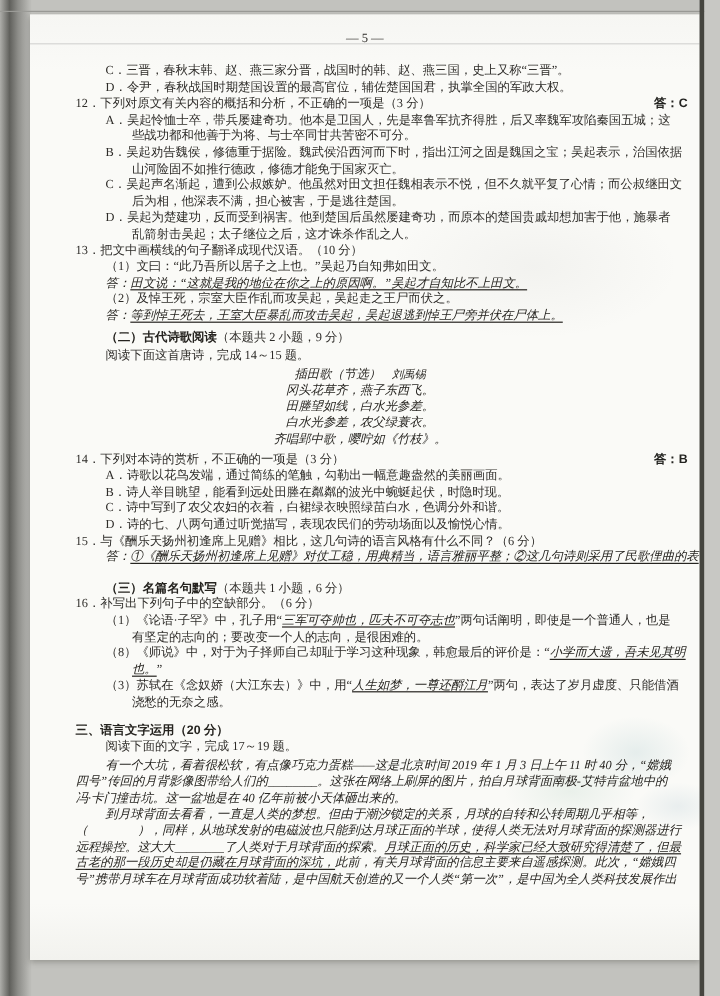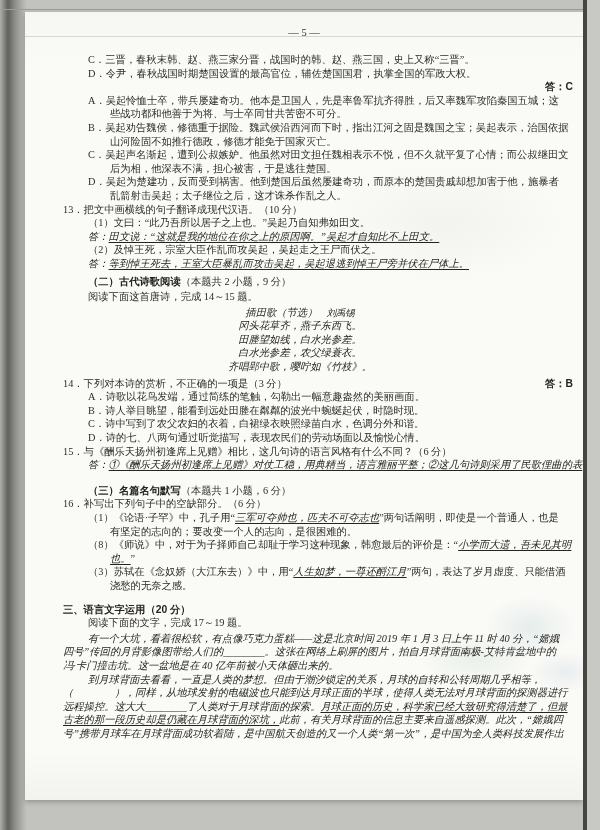--- a/index.html
+++ b/index.html
@@ -47,21 +47,21 @@
   <div class="edge-top-line"></div>
   <div class="page">
     <div class="faint-line"></div>
     <div class="smudge sm1"></div>
     <div class="smudge sm2"></div>
     <div class="smudge sm3"></div>
     <div class="smudge sm4"></div>
     <div class="content">
         <div class="line i1"><span class="s-n">C．三晋，春秋末韩、赵、燕三家分晋，战国时的韩、赵、燕三国，史上又称“三晋”。</span></div>
         <div class="line i1"><span class="s-n">D．令尹，春秋战国时期楚国设置的最高官位，辅佐楚国国君，执掌全国的军政大权。</span></div>
-        <div class="line i0"><span class="ans">答：C</span></div>
+        <div class="line i0"><span class="ans">答：C</span><span class="s-n">12．下列对原文有关内容的概括和分析，不正确的一项是（3 分）</span></div>
         <div class="line i1"><span class="s-n">A．吴起怜恤士卒，带兵屡建奇功。他本是卫国人，先是率鲁军抗齐得胜，后又率魏军攻陷秦国五城；这</span></div>
         <div class="line i2"><span class="s-n">些战功都和他善于为将、与士卒同甘共苦密不可分。</span></div>
         <div class="line i1"><span class="s-n">B．吴起劝告魏侯，修德重于据险。魏武侯沿西河而下时，指出江河之固是魏国之宝；吴起表示，治国依据</span></div>
         <div class="line i2"><span class="s-n">山河险固不如推行德政，修德才能免于国家灭亡。</span></div>
         <div class="line i1"><span class="s-n">C．吴起声名渐起，遭到公叔嫉妒。他虽然对田文担任魏相表示不悦，但不久就平复了心情；而公叔继田文</span></div>
         <div class="line i2"><span class="s-n">后为相，他深表不满，担心被害，于是逃往楚国。</span></div>
         <div class="line i1"><span class="s-n">D．吴起为楚建功，反而受到祸害。他到楚国后虽然屡建奇功，而原本的楚国贵戚却想加害于他，施暴者</span></div>
         <div class="line i2"><span class="s-n">乱箭射击吴起；太子继位之后，这才诛杀作乱之人。</span></div>
         <div class="line i0"><span class="s-n">13．把文中画横线的句子翻译成现代汉语。（10 分）</span></div>
         <div class="line i1"><span class="s-n">（1）文曰：“此乃吾所以居子之上也。”吴起乃自知弗如田文。</span></div>

